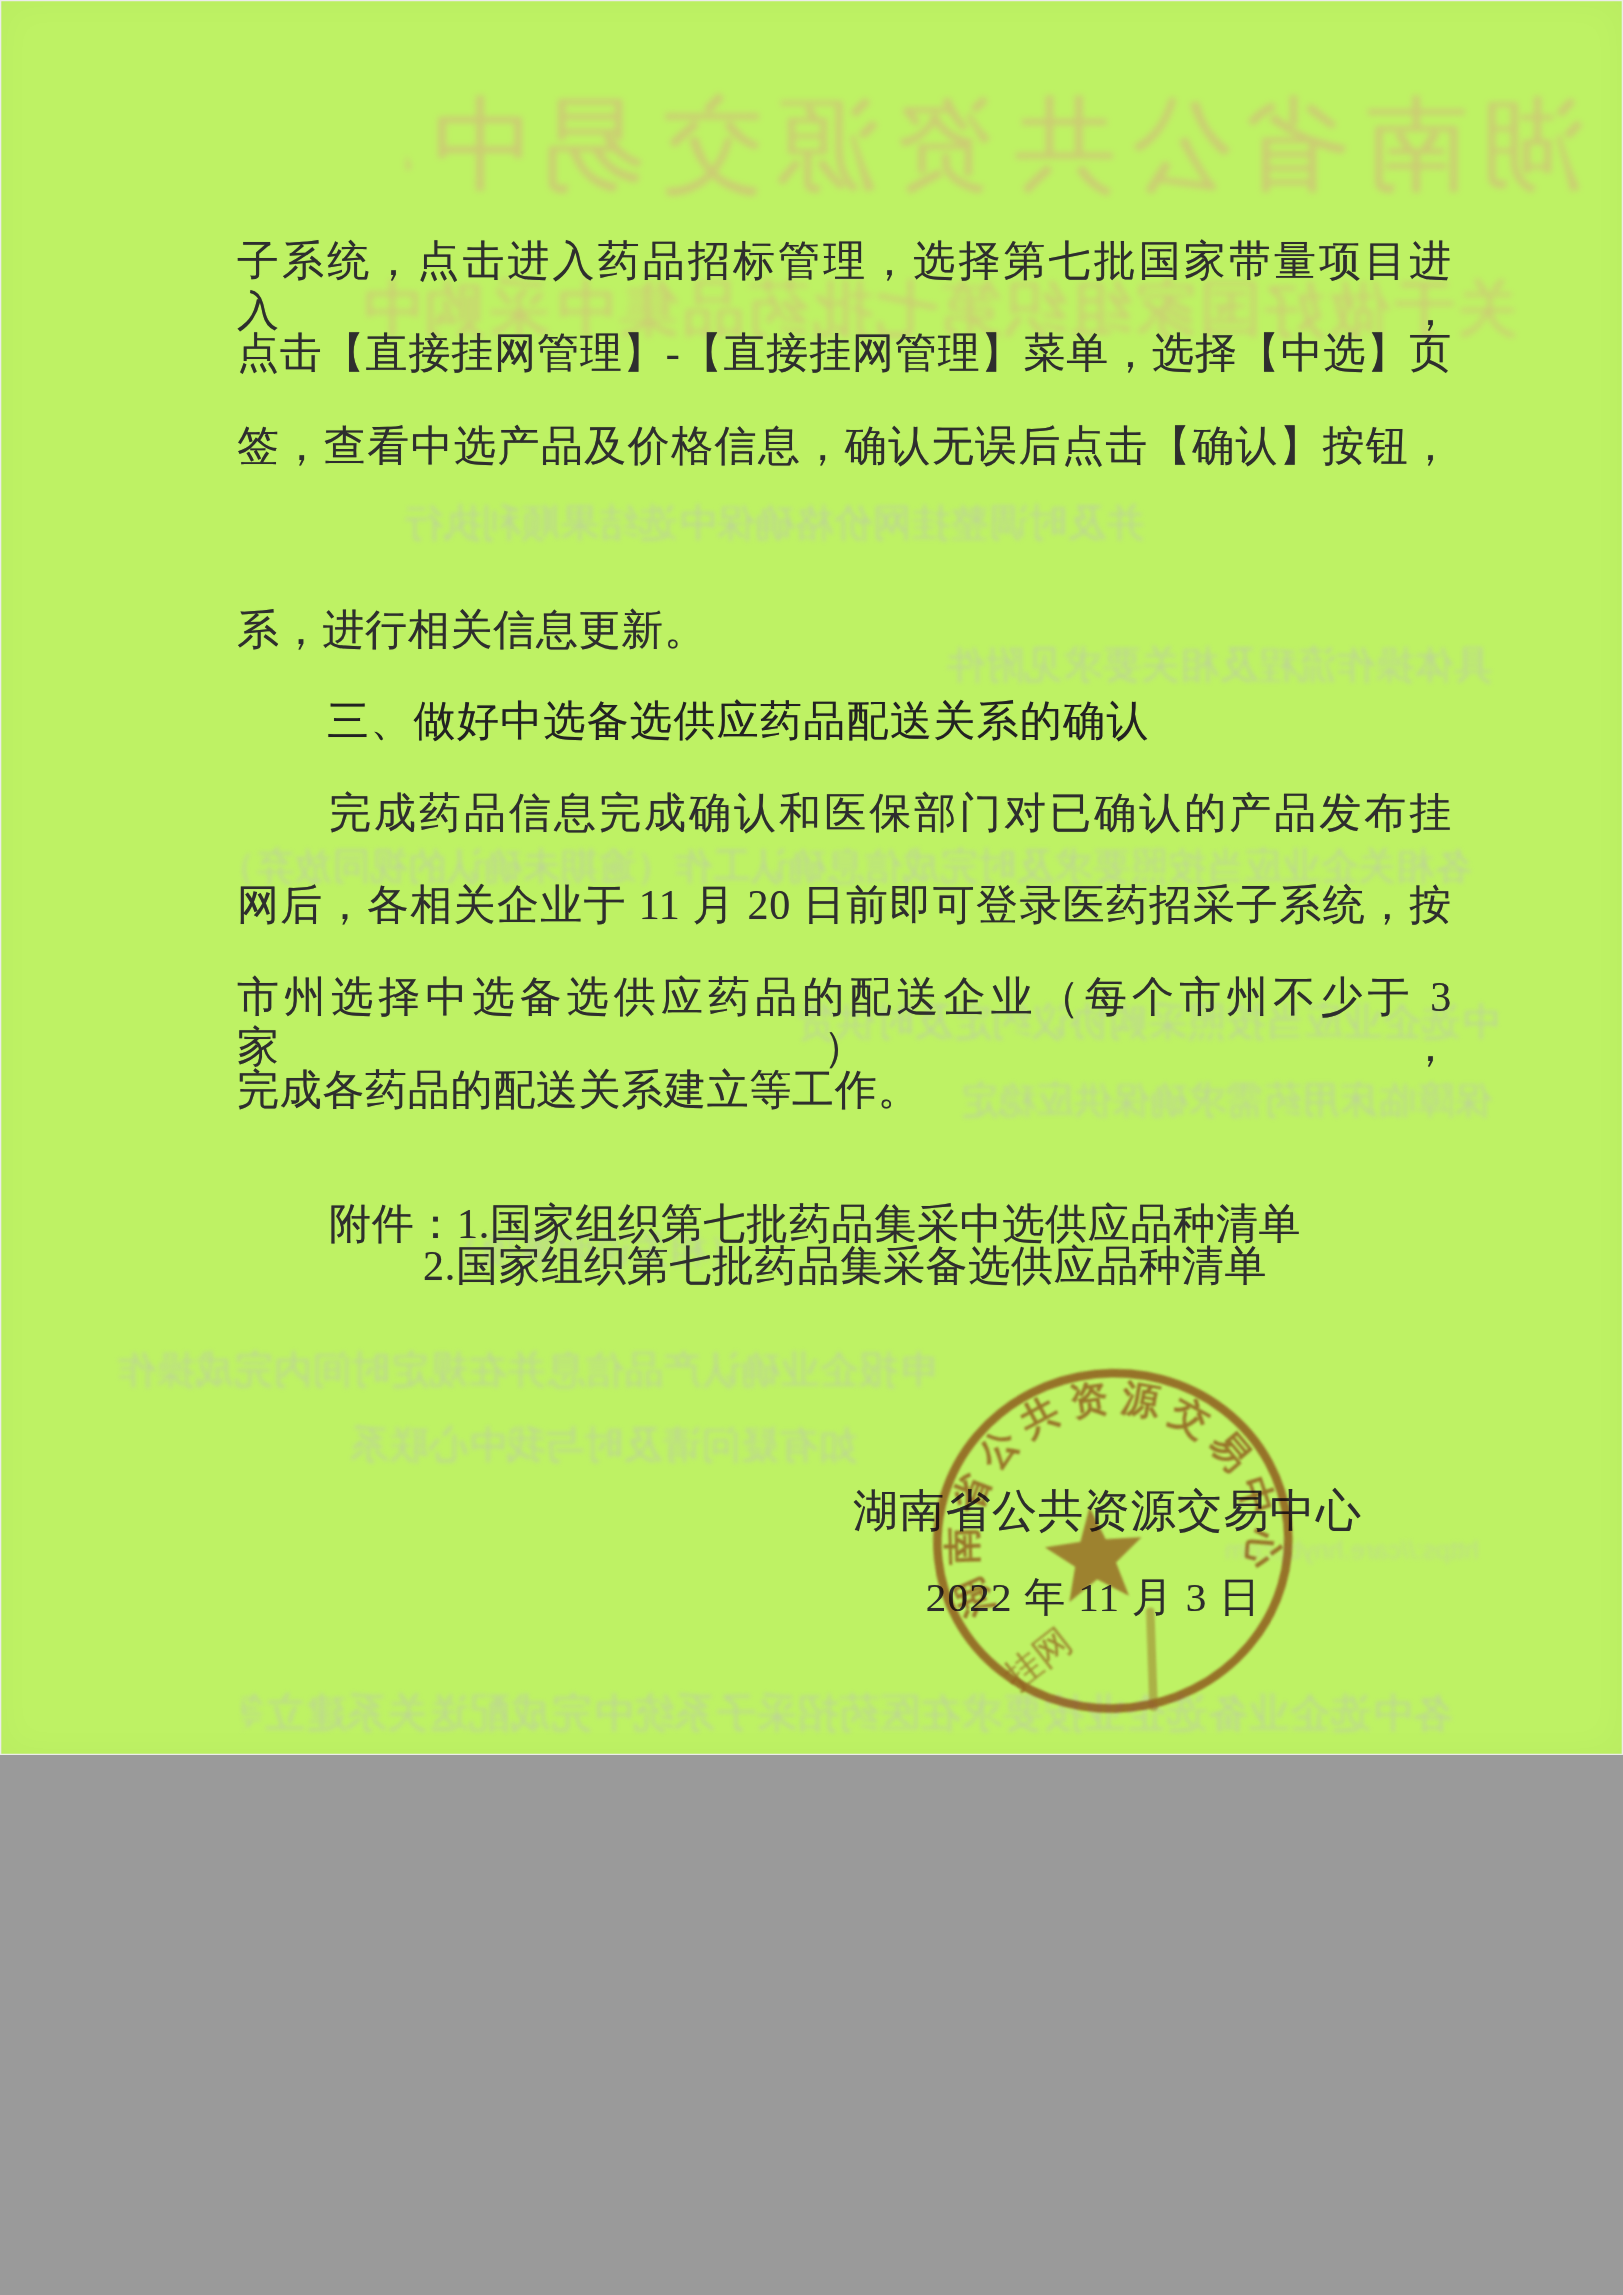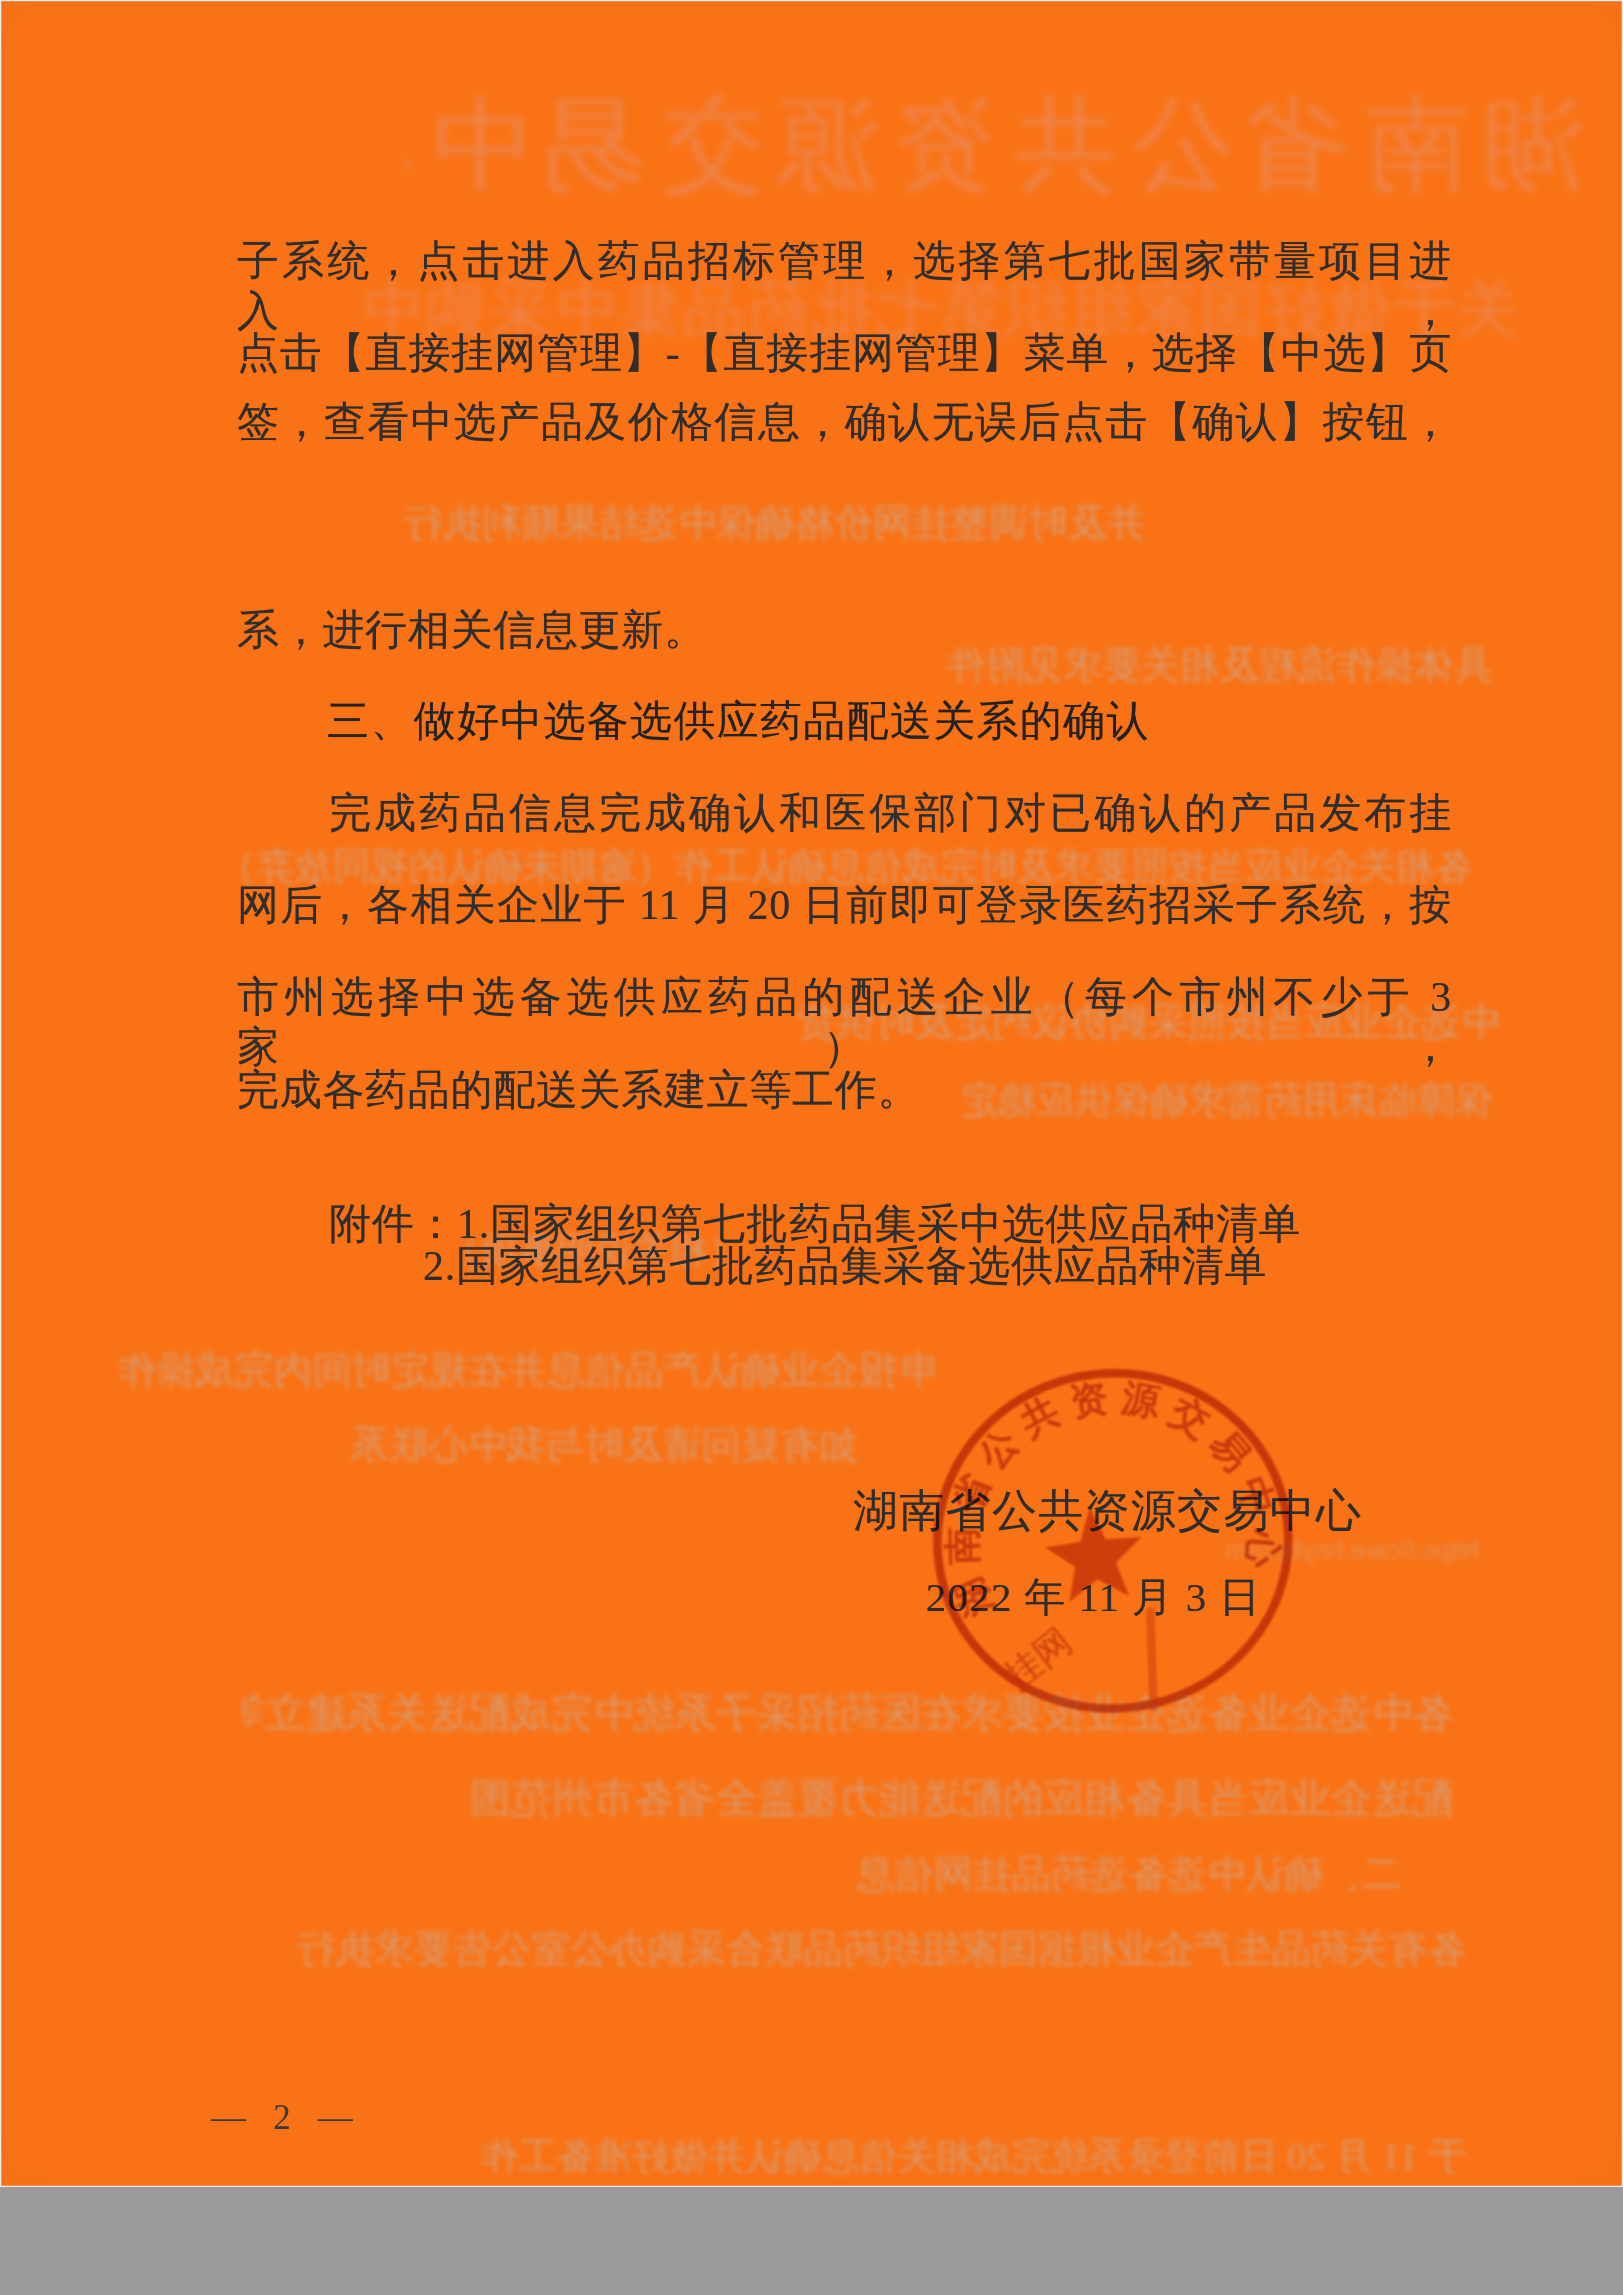--- a/index.html
+++ b/index.html
@@ -1,20 +1,20 @@
 <!DOCTYPE html>
 <html style="font-size:10.5px"><head>
 <meta charset="utf-8">
 <style>
   html,body{margin:0;padding:0;background:#9a9a9a;}
   .page{
     position:relative;
-    width:1623px;height:2187px;
+    width:1623px;height:1755px;
     margin:0 auto;
-    background:#f97316;
+    background:#bef264;
     overflow:hidden;
     font-family:"Liberation Serif","DejaVu Serif",serif;
     box-shadow:inset 0 0 0 1.3px #ececea, inset 0 0 39px rgba(0,0,0,0.03);
   }
   
   .line{
     position:absolute;
     left:237px;
     width:1215px;
     font-size:42px;
@@ -83,21 +83,21 @@
     <div class="br" style="left:308px;top:1771px;width:1145px;font-size:41px;">配送企业应当具备相应的配送能力覆盖全省各市州范围</div>
     <div class="br" style="left:674px;top:1847px;width:727px;font-size:39px;">二、确认中选备选药品挂网信息</div>
     <div class="br" style="left:242px;top:1922px;width:1224px;font-size:39px;">各有关药品生产企业根据国家组织药品联合采购办公室公告要求执行</div>
     <div class="br" style="left:249px;top:2131px;width:1217px;font-size:38px;">于 11 月 20 日前登录系统完成相关信息确认并做好准备工作</div>
     <div class="br" style="left:131px;top:2207px;width:1348px;font-size:38px;">请各相关企业高度重视认真组织落实确保各项工作按时完成到位</div>
     <div class="br" style="left:1198px;top:1535px;width:281px;font-size:26px;opacity:.35;font-family:'Liberation Sans',sans-serif;">https://care.hnybj.com</div>
   </div>
 
   <div class="line j" style="top:237px">子系统，点击进入药品招标管理，选择第七批国家带量项目进入，</div>
   <div class="line j" style="top:329px">点击【直接挂网管理】-【直接挂网管理】菜单，选择【中选】页</div>
-  <div class="line j" style="top:398px">签，查看中选产品及价格信息，确认无误后点击【确认】按钮，</div>
+  <div class="line j" style="top:422px">签，查看中选产品及价格信息，确认无误后点击【确认】按钮，</div>
   <div class="line" style="top:606px">系，进行相关信息更新。</div>
 
   <div class="line heading" style="top:696px">三、做好中选备选供应药品配送关系的确认</div>
 
   <div class="line j" style="top:789px;text-indent:92px">完成药品信息完成确认和医保部门对已确认的产品发布挂</div>
   <div class="line j" style="top:881px">网后，各相关企业于 11 月 20 日前即可登录医药招采子系统，按</div>
   <div class="line j" style="top:973px">市州选择中选备选供应药品的配送企业（每个市州不少于 3 家），</div>
   <div class="line" style="top:1066px">完成各药品的配送关系建立等工作。</div>
 
   <div class="line indent" style="top:1200px">附件：1.国家组织第七批药品集采中选供应品种清单</div>

